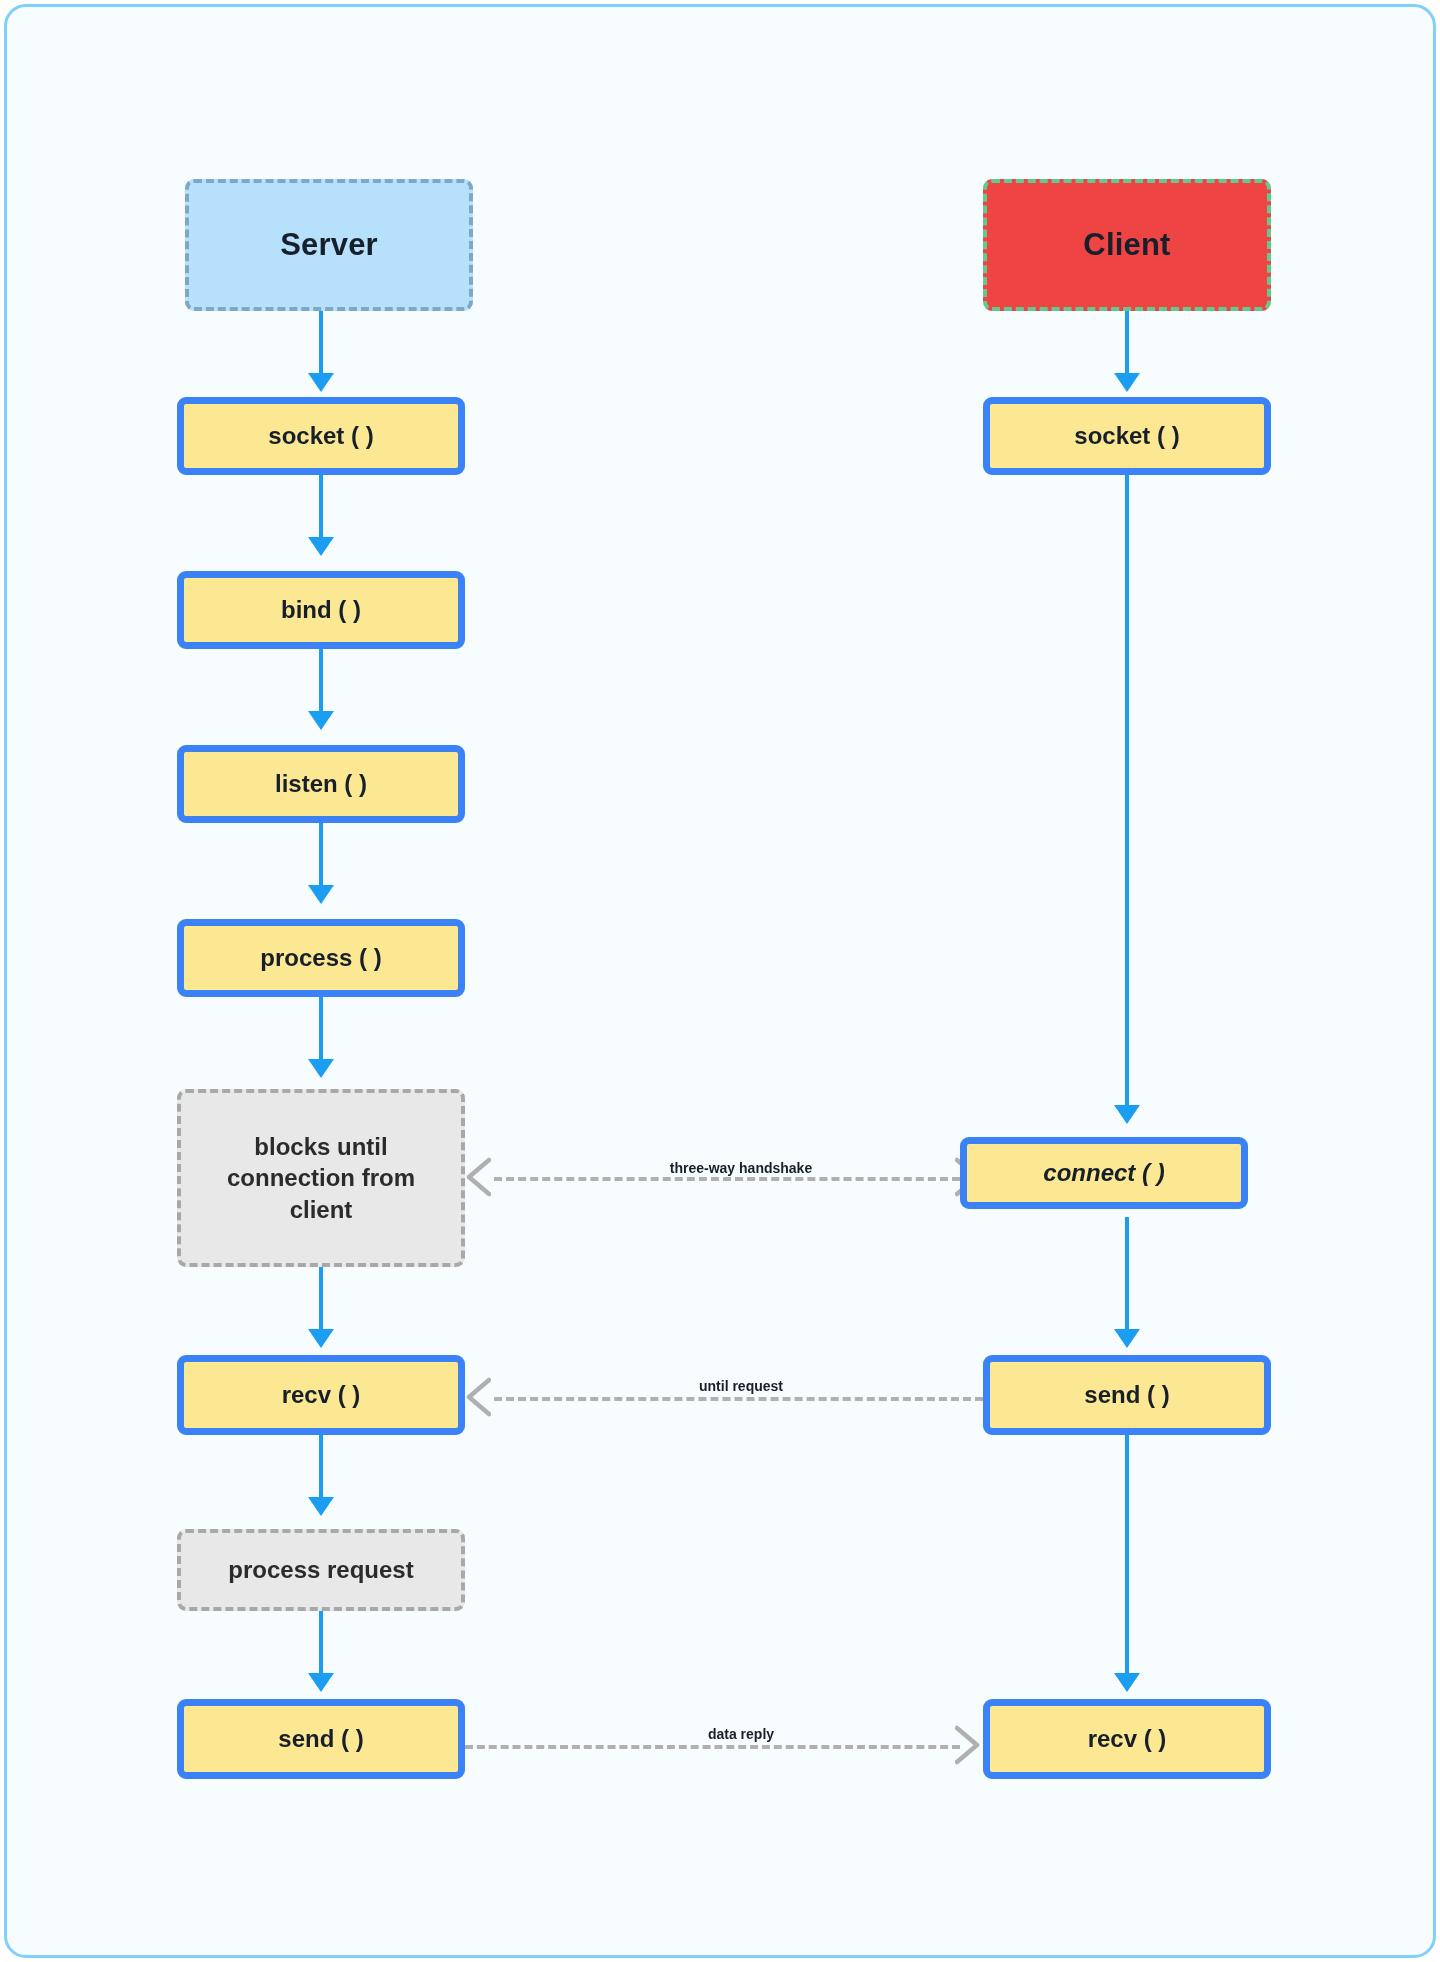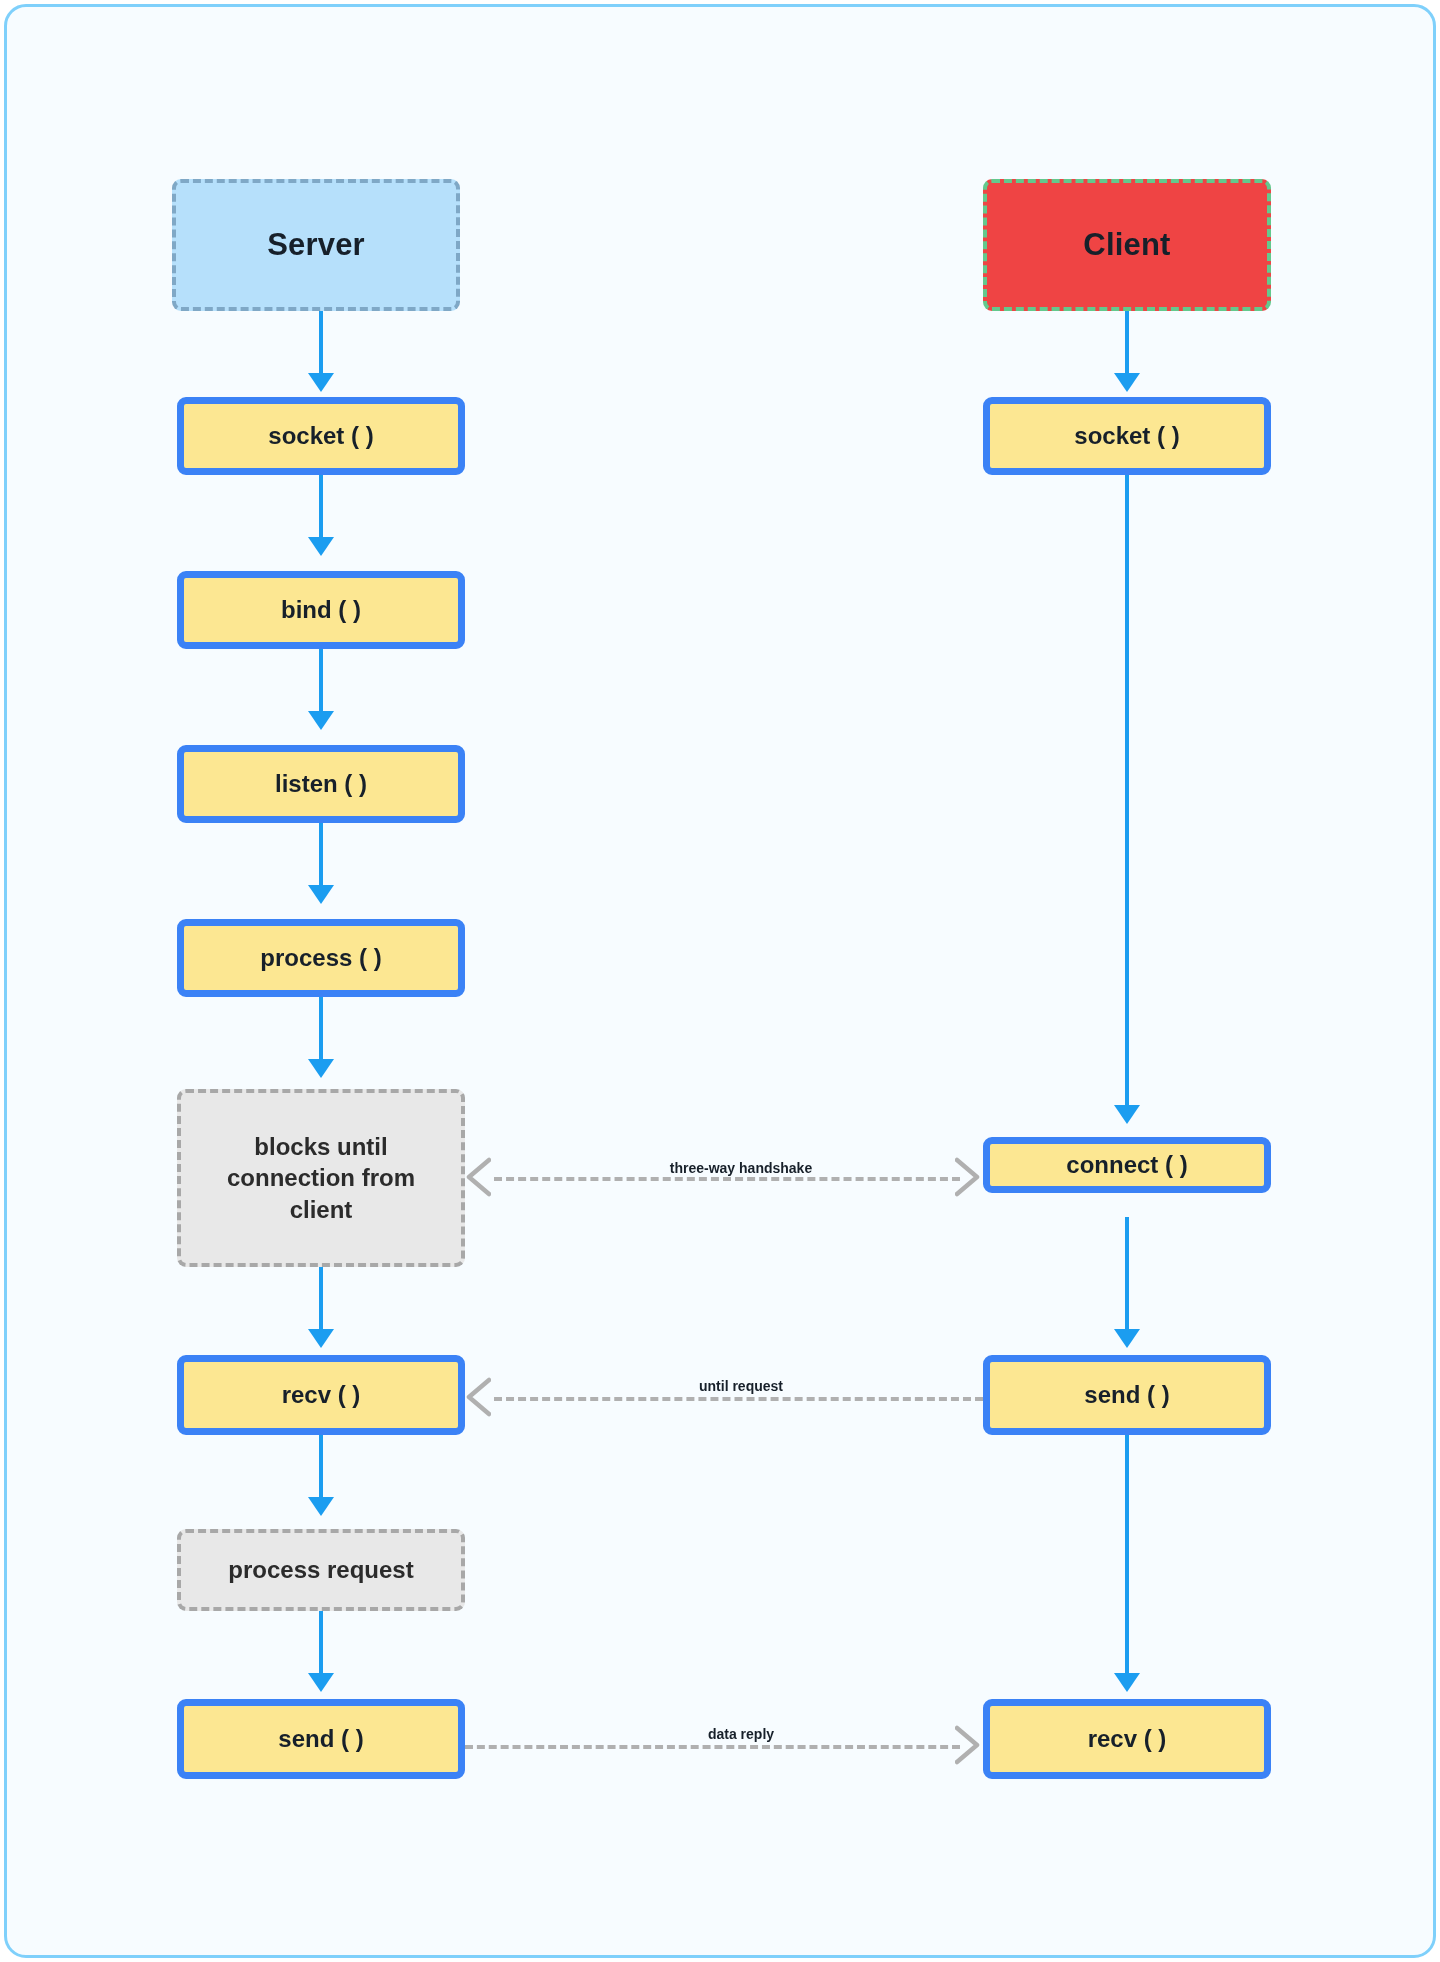--- a/index.html
+++ b/index.html
@@ -109,21 +109,21 @@
     z-index: 4;
     margin-top: 29px;
   }
 </style>
 </head>
 <body>
 
 <div id="frame">
   <div id="canvas">
 
-    <div class="node node-endpoint node-server" style="left:165px; top:172px; width:288px; height:132px;">
+    <div class="node node-endpoint node-server" style="left:178px; top:172px; width:288px; height:132px;">
       <span>Server</span>
     </div>
 
     <div class="vline" style="left:312px; top:304px; height:68px;"></div>
     <div class="vhead" style="left:301px; top:366px;"></div>
 
     <div class="node node-call" style="left:170px; top:390px; width:288px; height:78px;">
       <span>socket ( )</span>
     </div>
 
@@ -183,21 +183,21 @@
     <div class="vline" style="left:1118px; top:304px; height:68px;"></div>
     <div class="vhead" style="left:1107px; top:366px;"></div>
 
     <div class="node node-call" style="left:976px; top:390px; width:288px; height:78px;">
       <span>socket ( )</span>
     </div>
 
     <div class="vline" style="left:1118px; top:468px; height:644px;"></div>
     <div class="vhead" style="left:1107px; top:1098px;"></div>
 
-    <div class="node node-call" style="left:976px; top:1130px; width:288px; height:56px;">
+    <div class="node node-call" style="left:953px; top:1130px; width:288px; height:72px;font-style:italic;">
       <span>connect ( )</span>
     </div>
 
     <div class="vline" style="left:1118px; top:1210px; height:70px;"></div>
     <div class="vhead" style="left:1107px; top:1322px;"></div>
     <div class="vline" style="left:1118px; top:1275px; height:52px;"></div>
 
     <div class="node node-call" style="left:976px; top:1348px; width:288px; height:80px;">
       <span>send ( )</span>
     </div>

